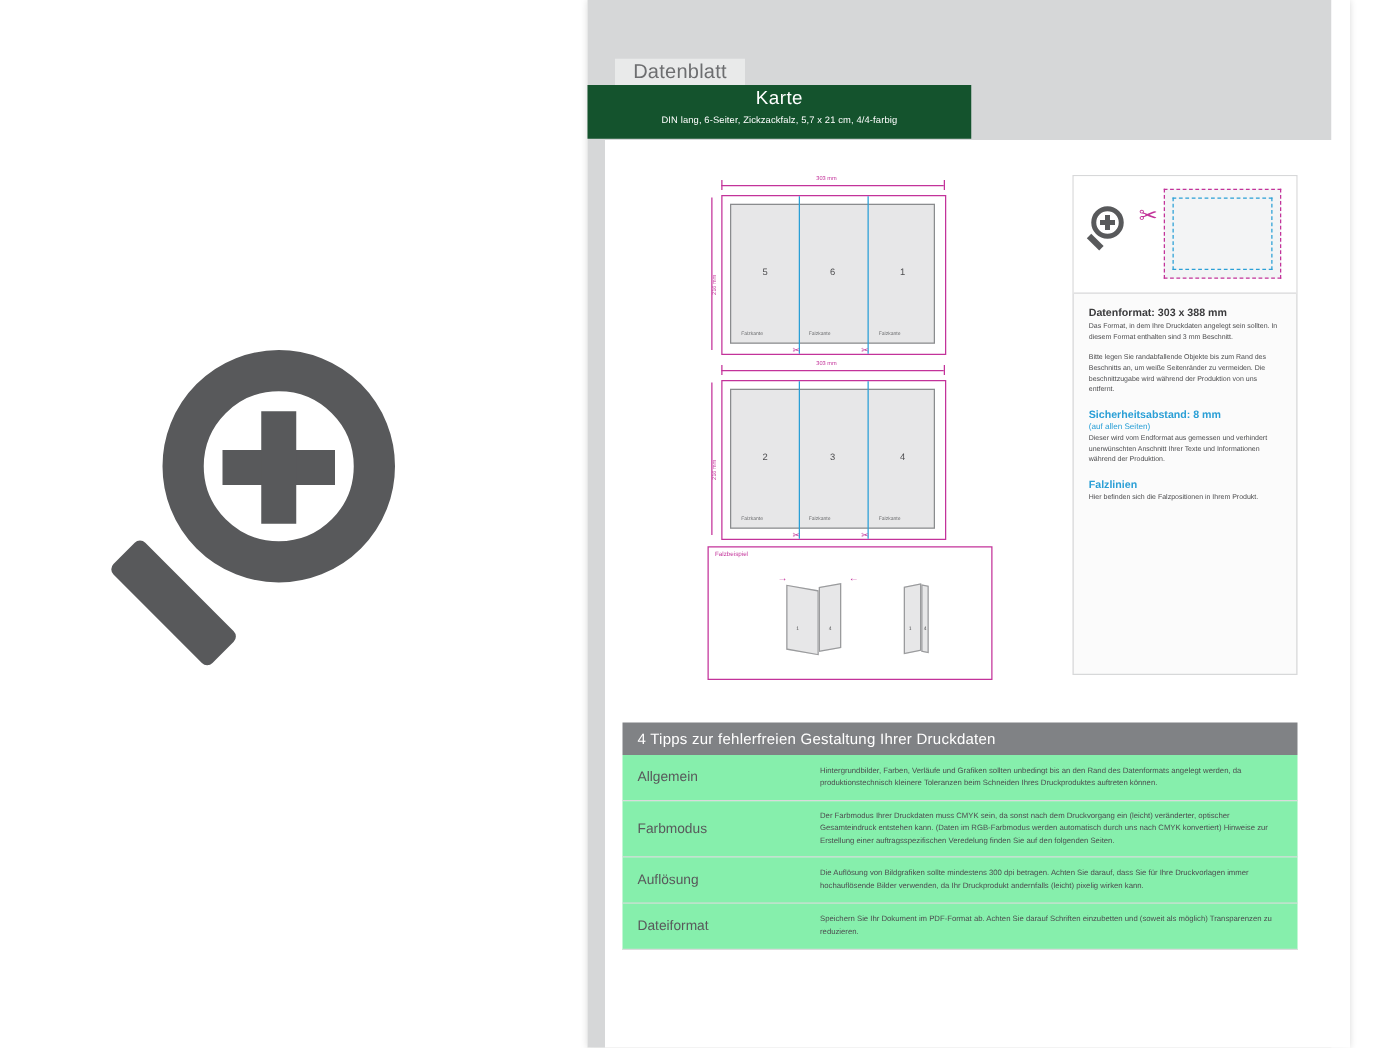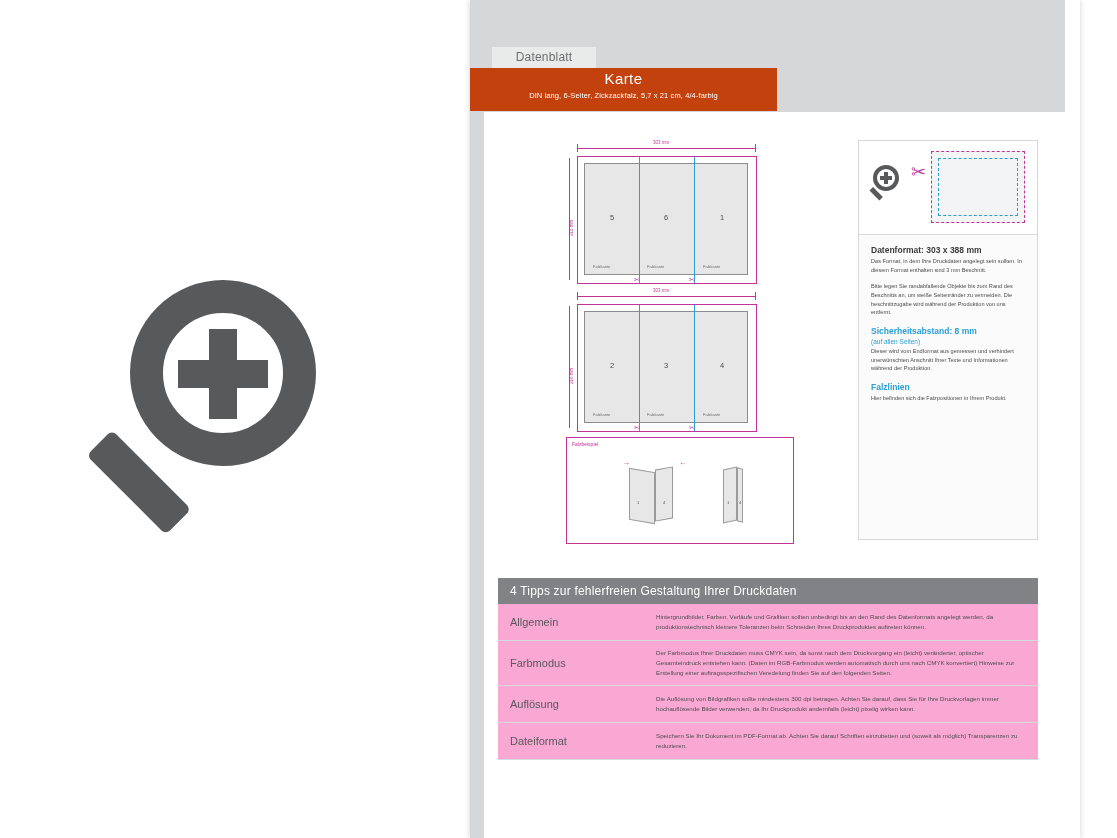--- a/index.html
+++ b/index.html
@@ -95,34 +95,34 @@
 
   
   .tab-datenblatt {
     position: absolute;
     left: 22px;
     top: 47px;
     width: 104px;
     height: 21px;
     background: #e9eaea;
     color: #6d6e70;
-    font-size: 12px;
+    font-size: 16px;
     line-height: 21px;
     text-align: center;
     letter-spacing: 0.2px;
   }
 
   
   .title-bar {
     position: absolute;
     left: 0px;
     top: 68px;
     width: 307px;
     height: 43px;
-    background: #c2410c;
+    background: #14532d;
     color: #ffffff;
   }
   .title-bar .t1 {
     position: absolute;
     width: 100%;
     top: 2px;
     text-align: center;
     font-size: 15px;
     letter-spacing: 0.4px;
   }
@@ -355,21 +355,21 @@
     font-size: 12px;
     line-height: 26px;
     padding-left: 12px;
     letter-spacing: 0.2px;
   }
   .tips-row {
     display: flex;
     border-bottom: 1px solid #d9dadb;
     min-height: 36px;
     align-items: center;
-    background: #f9a8d4;
+    background: #86efac;
   }
   .tips-label {
     width: 158px;
     flex: none;
     padding-left: 12px;
     font-size: 11px;
     color: #58595b;
     box-sizing: border-box;
   }
   .tips-text {

